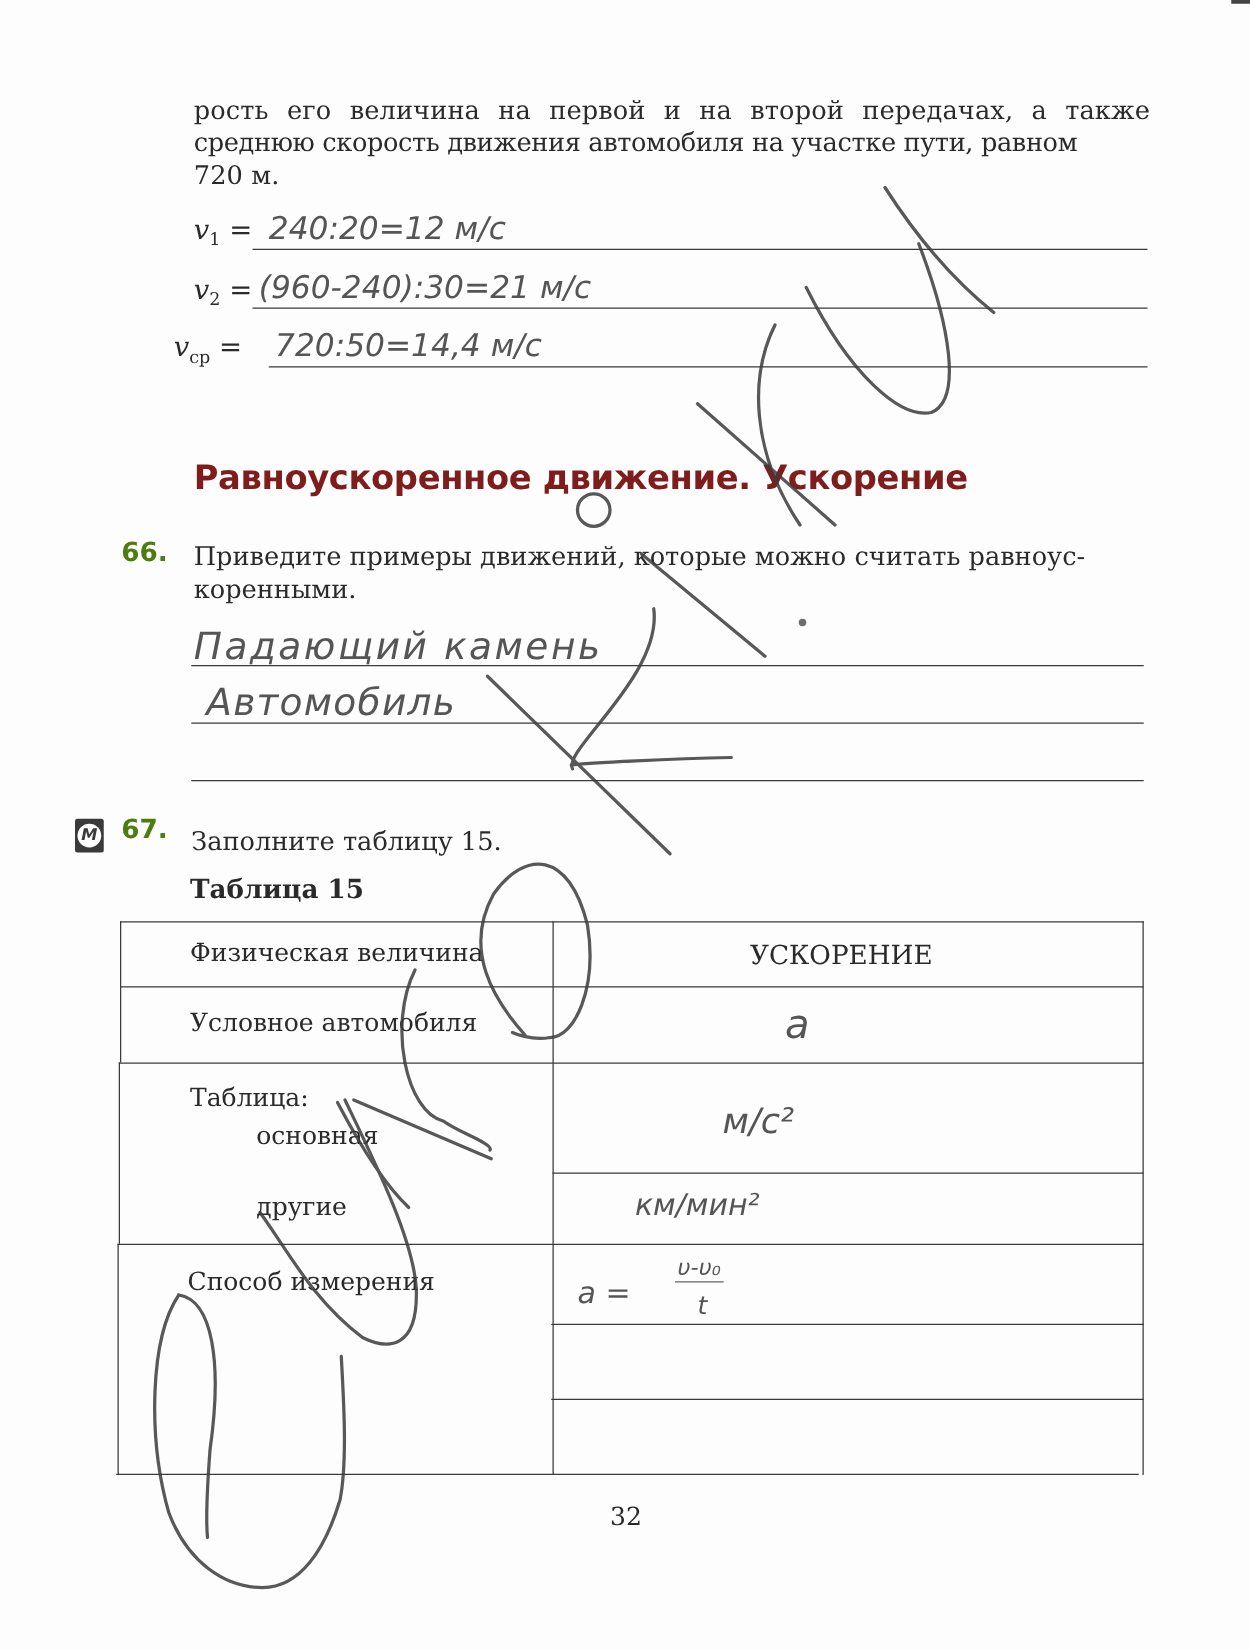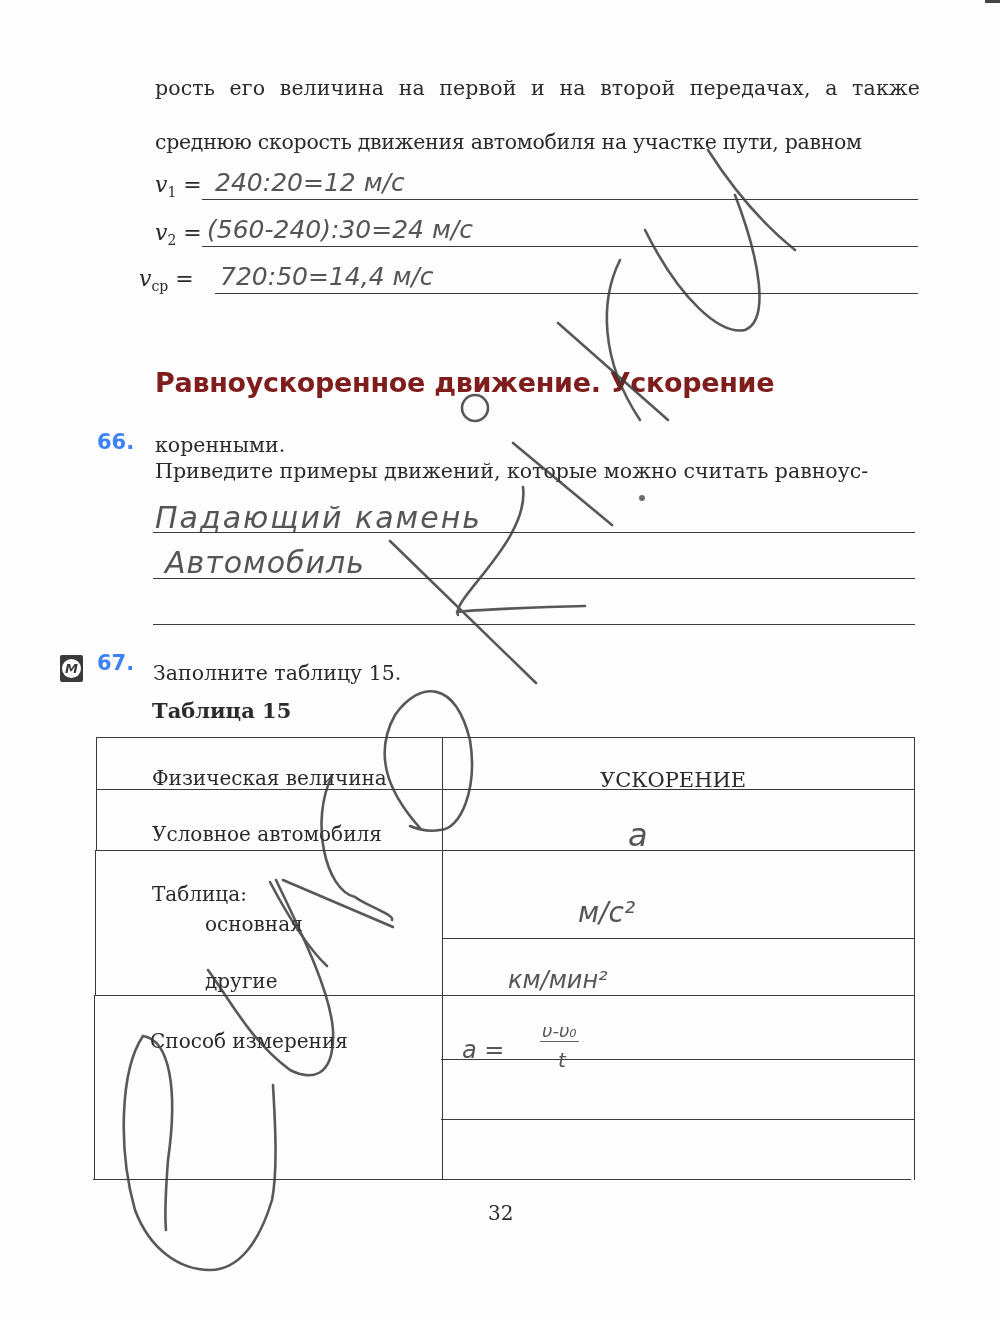--- a/index.html
+++ b/index.html
@@ -8,66 +8,67 @@
     font-family: "DejaVu Serif", serif; color: #2a2a2a;
   }
   .abs { position: absolute; }
   .para { left: 155px; width: 765px; font-size: 20.5px; line-height: 26px; text-align: justify; letter-spacing: 0.1px; }
   .para .ln { display: block; white-space: nowrap; }
   .rule { position: absolute; height: 0; border-top: 1.6px solid #3a3a3a; }
   .formula-label { font-family: "DejaVu Serif", serif; font-style: italic; font-size: 22px; }
   .formula-label sub { font-style: normal; font-size: 14px; }
   .hand { font-family: "DejaVu Sans", sans-serif; font-style: italic; color: #555; font-weight: 300; }
   .section-title { left: 155px; top: 367px; font-family: "DejaVu Sans", sans-serif; font-weight: bold; font-size: 27px; color: #7f1d1d; letter-spacing: -0.3px; }
-  .task-num { font-family: "DejaVu Sans", sans-serif; font-weight: bold; font-size: 21px; color: #3b82f6; }
+  .task-num { font-family: "DejaVu Sans", sans-serif; font-weight: bold; font-size: 21px; color: #4d7c0f; }
   .task-text { font-size: 20.5px; line-height: 26px; }
   .m-badge { left: 60px; top: 655px; width: 23px; height: 27px; background: #3a3a3a; border-radius: 2px; }
   .m-badge span { position: absolute; left: 2px; top: 4px; width: 19px; height: 19px; border-radius: 50%; background: #fff; color: #3a3a3a; font-family: "DejaVu Sans", sans-serif; font-weight: bold; font-style: italic; font-size: 13px; text-align: center; line-height: 19px; }
   .tbl-caption { left: 152px; top: 698px; font-weight: bold; font-size: 21px; }
   .tbl-line-h { position: absolute; border-top: 1.6px solid #3a3a3a; height: 0; }
   .tbl-line-v { position: absolute; border-left: 1.6px solid #3a3a3a; width: 0; }
-  .cell-text { position: absolute; font-size: 20px; margin-top: 16px; }
+  .cell-text { position: absolute; font-size: 20px; }
   .page-num { left: 488px; top: 1201px; font-size: 20px; }
   svg.overlay { position: absolute; left: 0; top: 0; pointer-events: none; }
 </style>
 </head>
 <body>
 
 <div class="abs para" style="top:75px;">
   <span class="ln" style="text-align-last: justify; text-align: justify;">рость его величина на первой и на второй передачах, а также</span>
-  <span class="ln" style="letter-spacing:-0.3px;margin-top:28px;">среднюю скорость движения автомобиля на участке пути, равном</span>
+  <span class="ln" style="letter-spacing:-0.3px;">среднюю скорость движения автомобиля на участке пути, равном</span>
+  <span class="ln">720 м.</span>
 </div>
 
 <div class="abs formula-label" style="left:155px; top:172px;">
   <span>v</span><sub>1</sub>
   <span style="font-style:normal">=</span>
 </div>
 <div class="abs hand" style="left:215px; top:168px; font-size:25px;">240:20=12 м/с</div>
 <div class="rule" style="left:202px; top:199px; width:716px;"></div>
 
 <div class="abs formula-label" style="left:155px; top:220px;">
   <span>v</span><sub>2</sub>
   <span style="font-style:normal">=</span>
 </div>
-<div class="abs hand" style="left:207px; top:215px; font-size:25px;">(560-240):30=24 м/с</div>
+<div class="abs hand" style="left:207px; top:215px; font-size:25px;">(960-240):30=21 м/с</div>
 <div class="rule" style="left:202px; top:246px; width:716px;"></div>
 
 <div class="abs formula-label" style="left:139px; top:266px;">
   <span>v</span><sub>ср</sub>
   <span style="font-style:normal">=</span>
 </div>
 <div class="abs hand" style="left:220px; top:262px; font-size:25px;">720:50=14,4 м/с</div>
 <div class="rule" style="left:215px; top:293px; width:703px;"></div>
 
 <div class="abs section-title">Равноускоренное движение. Ускорение</div>
 
 <div class="abs task-num" style="left:97px; top:430px;">66.</div>
 <div class="abs task-text" style="left:155px; top:432px; width:765px;">
+  <span style="display:block; white-space:nowrap;">Приведите примеры движений, которые можно считать равноус-</span>
   <span style="display:block;">коренными.</span>
-  <span style="display:block; white-space:nowrap;">Приведите примеры движений, которые можно считать равноус-</span>
 </div>
 <div class="abs hand" style="left:155px; top:500px; font-size:30px; letter-spacing:2px;">Падающий камень</div>
 <div class="rule" style="left:153px; top:532px; width:762px;"></div>
 <div class="abs hand" style="left:165px; top:545px; font-size:30px; letter-spacing:1px;">Автомобиль</div>
 <div class="rule" style="left:153px; top:578px; width:762px;"></div>
 <div class="rule" style="left:153px; top:624px; width:762px;"></div>
 
 <div class="abs m-badge">
     <span>М</span>
   </div>

